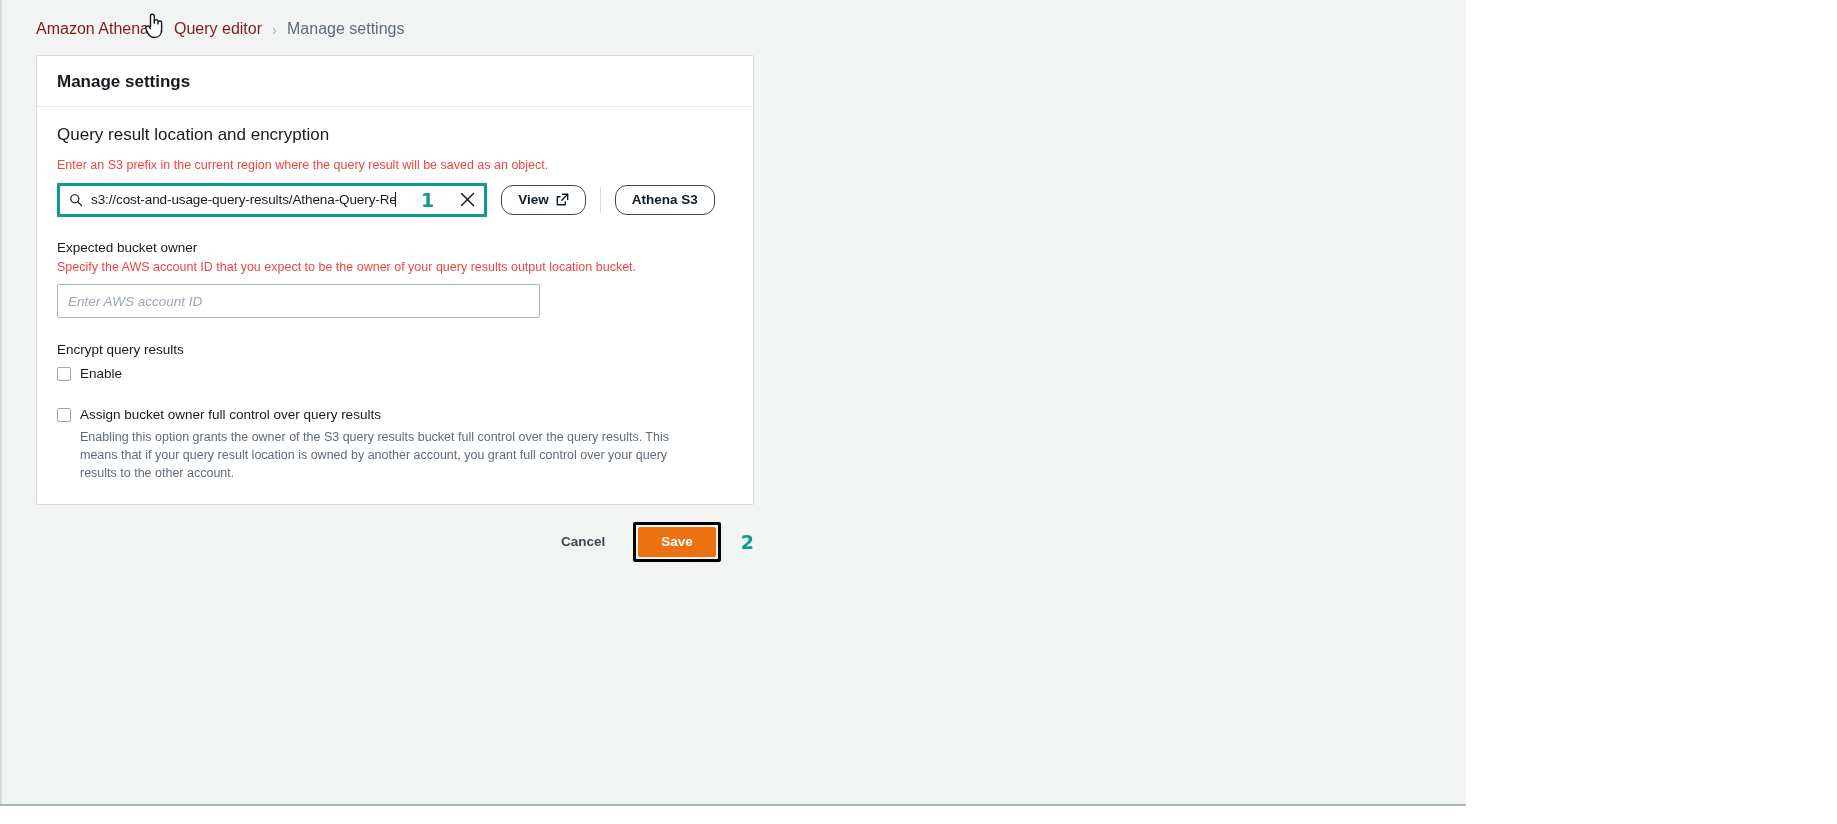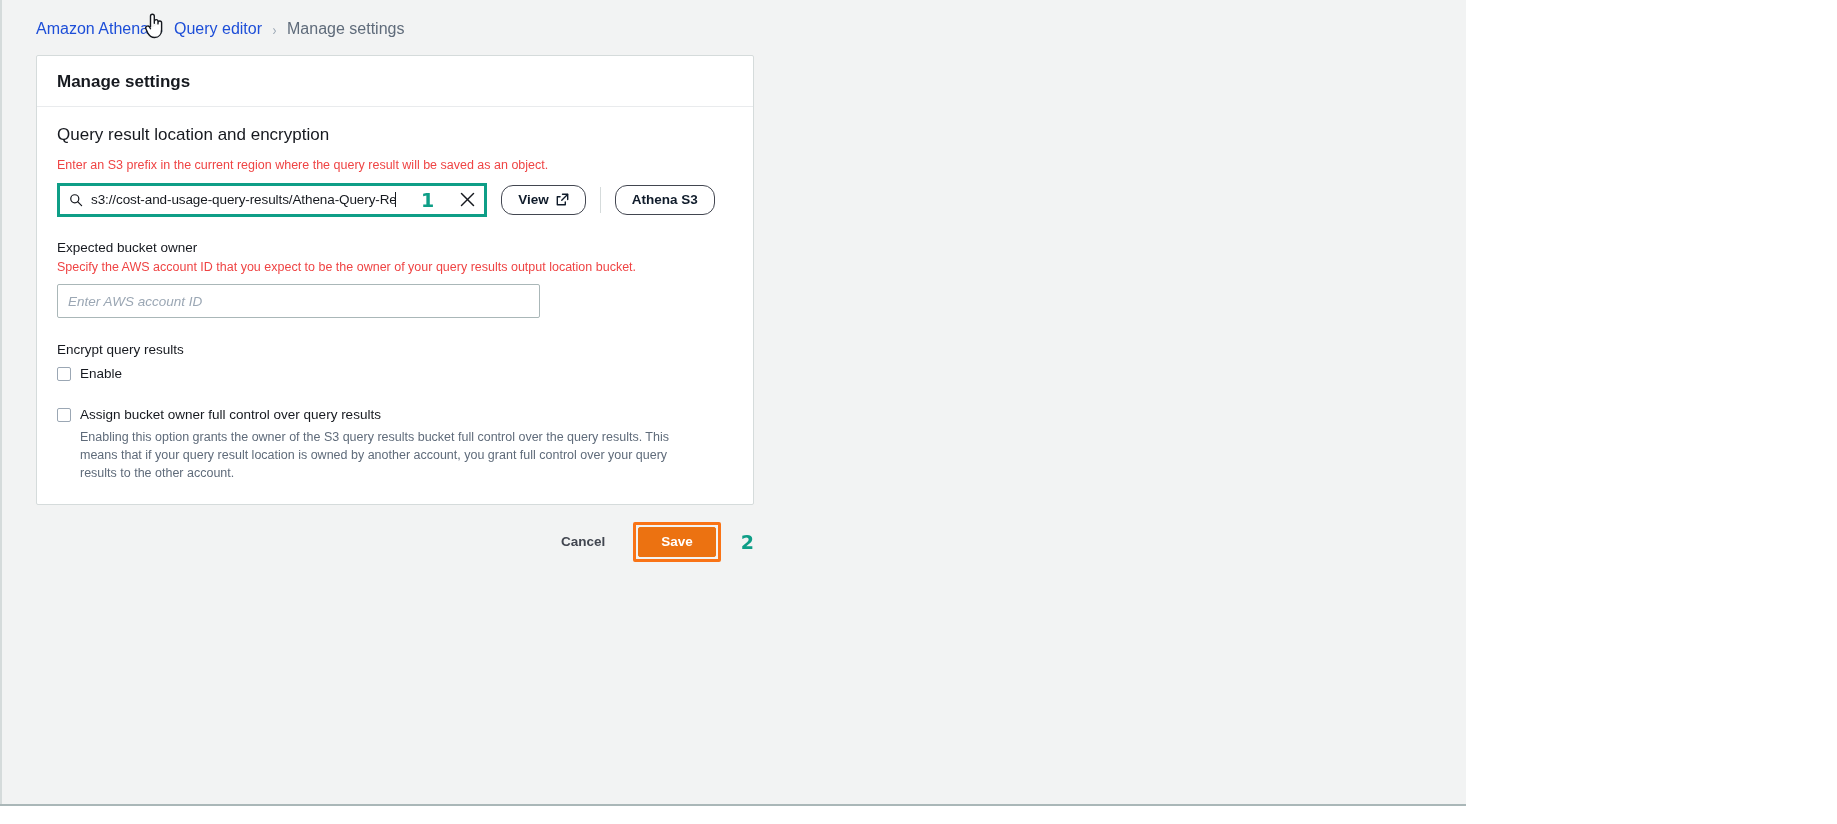--- a/index.html
+++ b/index.html
@@ -48,21 +48,21 @@
   
   .breadcrumb {
     position: absolute;
     left: 36px; top: 19px;
     display: flex;
     align-items: center;
     font-size: 16px;
     height: 20px;
   }
   .bc-link {
-    color: #1d4ed8;
+    color: #7f1d1d;
     text-decoration: none;
     cursor: pointer;
     white-space: nowrap;
   }
   .bc-current {
     color: #5f6b7a;
     white-space: nowrap;
   }
   .bc-sep {
     margin: 0 10px;
@@ -289,21 +289,21 @@
     background: transparent;
     border: none;
     color: #424650;
     font-size: 13.5px;
     font-weight: bold;
     font-family: "Liberation Sans", sans-serif;
     cursor: pointer;
     padding: 16px 14px;
   }
   .save-ring {
-    border: 3px solid #f97316;
+    border: 3px solid #000000;
     border-radius: 2px;
     padding: 2px;
     margin-left: 14px;
     display: inline-flex;
   }
   .save-btn {
     background: #ec7211;
     border: 1px solid #ec7211;
     border-radius: 2px;
     color: #ffffff;

